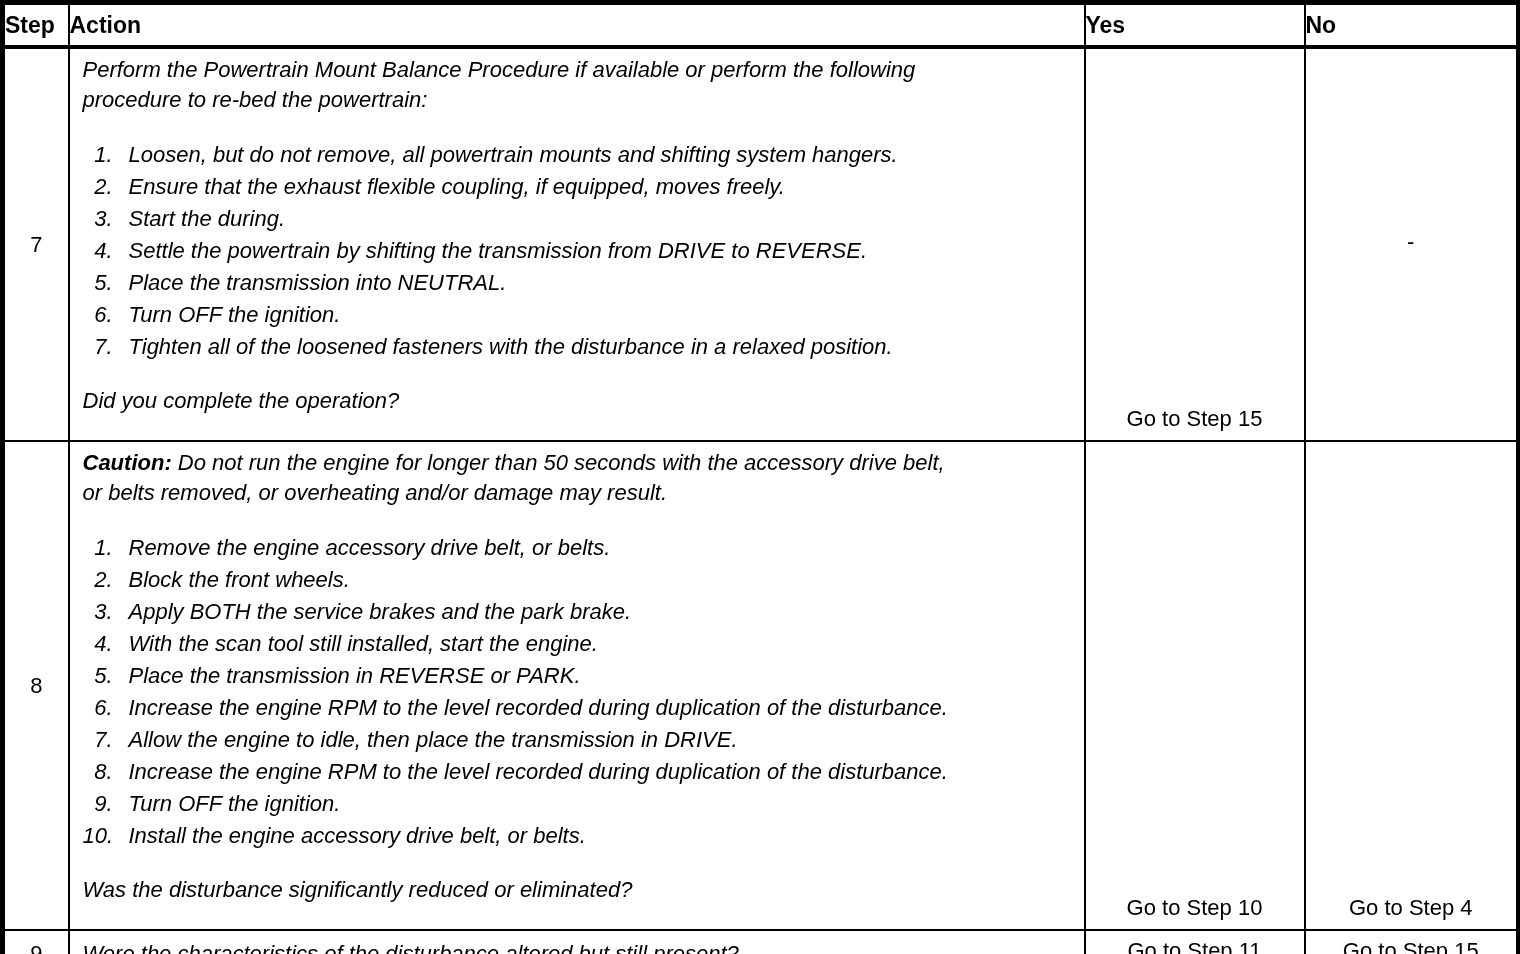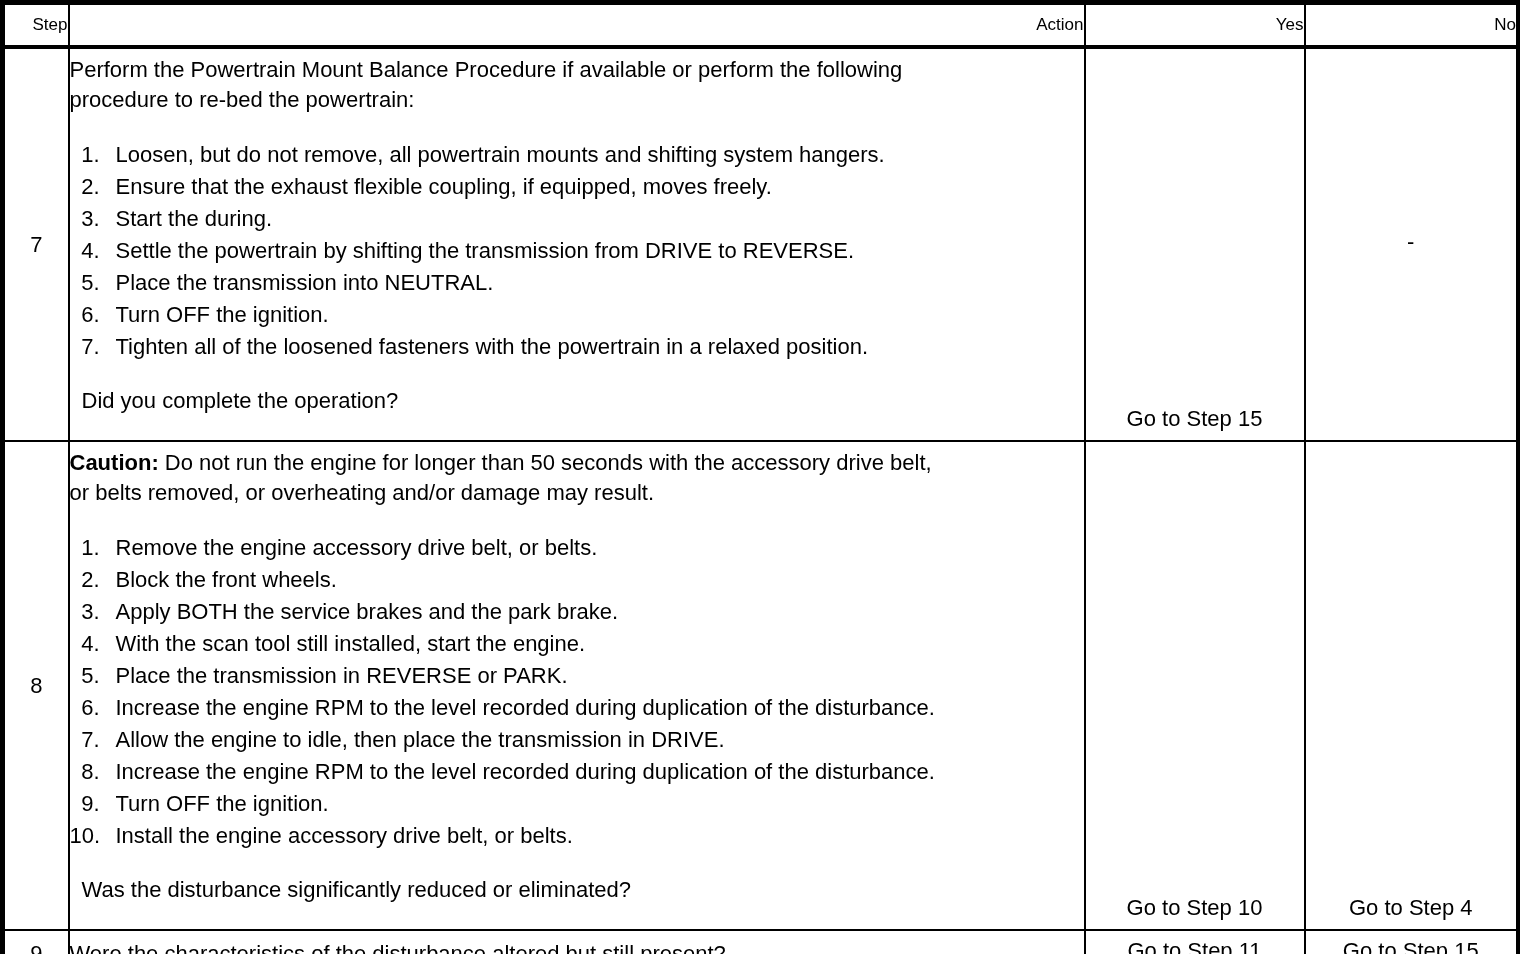--- a/index.html
+++ b/index.html
@@ -28,34 +28,35 @@
 
   th, td {
     border: 2px solid #000;
     font-size: 22px;
     vertical-align: top;
     overflow: hidden;
   }
   thead th {
     height: 40px;
     border-bottom-width: 4px;
-    font-weight: normal;
-    font-size: 17px;
-    text-align: right;
+    font-weight: bold;
+    font-size: 23px;
+    text-align: left;
     vertical-align: middle;
     padding: 0;
   }
   td.step-cell {
     text-align: center;
     vertical-align: middle;
     padding: 0;
   }
   td.action-cell {
-    padding: 6px 8px 5px 0;
+    padding: 6px 8px 5px 13px;
     line-height: 30px;
+    font-style: italic;
   }
   .para { margin: 0; }
   .para .line { display: block; white-space: nowrap; }
   ol.substeps {
     list-style: none;
     margin: 24px 0 0 0;
     padding: 0;
   }
   ol.substeps li {
     display: flex;
@@ -63,21 +64,21 @@
     white-space: nowrap;
   }
   ol.substeps .num {
     flex: none;
     width: 30px;
     text-align: right;
     margin-right: 16px;
     white-space: nowrap;
   }
   p.question {
-    margin: 22px 0 0 12px;
+    margin: 22px 0 0 0;
     line-height: 32px;
   }
   td.result-cell {
     text-align: center;
     padding: 0 4px 5px 4px;
     line-height: 32px;
   }
   td.v-bottom { vertical-align: bottom; }
   td.v-middle { vertical-align: middle; }
   tr.row-7 td { height: 380px; }
@@ -136,21 +137,21 @@
           <li>
               <span class="num">5.</span>
               <span class="txt">Place the transmission into NEUTRAL.</span>
             </li>
           <li>
               <span class="num">6.</span>
               <span class="txt">Turn OFF the ignition.</span>
             </li>
           <li>
               <span class="num">7.</span>
-              <span class="txt">Tighten all of the loosened fasteners with the powertrain in a relaxed position.</span>
+              <span class="txt">Tighten all of the loosened fasteners with the disturbance in a relaxed position.</span>
             </li>
         </ol>
         <p class="question">Did you complete the operation?</p>
       </td>
       <td class="result-cell v-bottom">Go to Step 15</td>
       <td class="result-cell v-middle">-</td>
     </tr>
 
     <tr class="row-8">
       <td class="step-cell">8</td>

